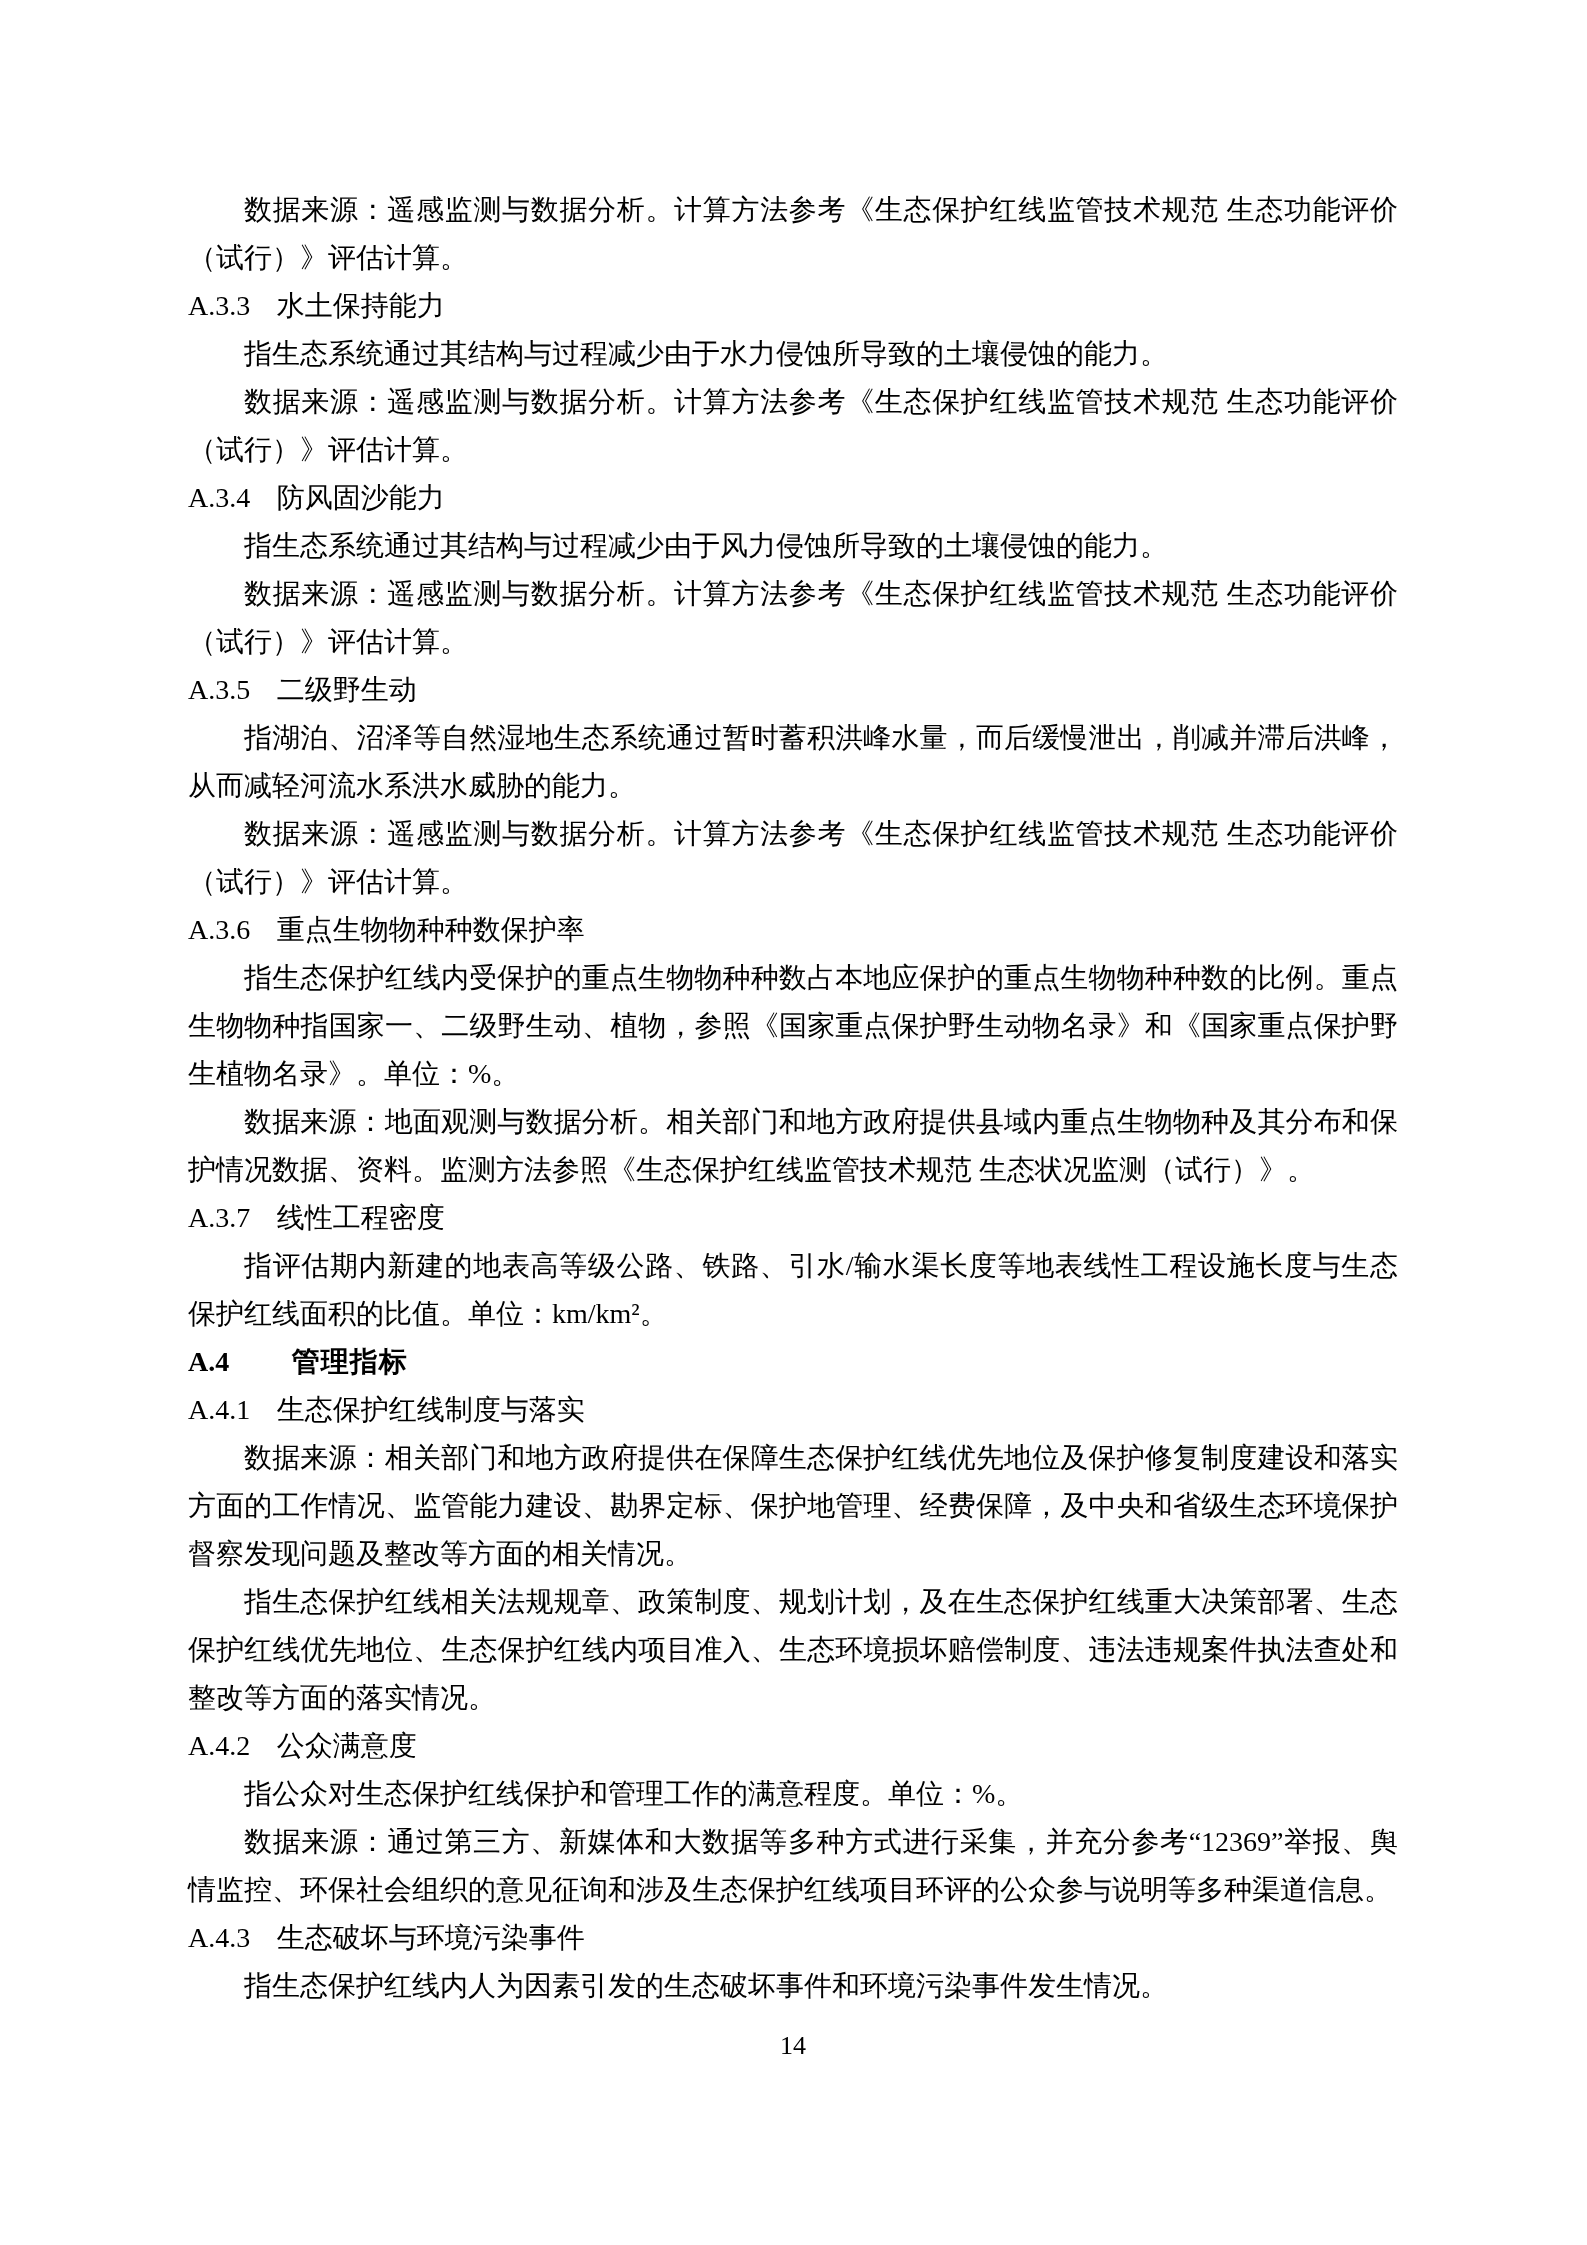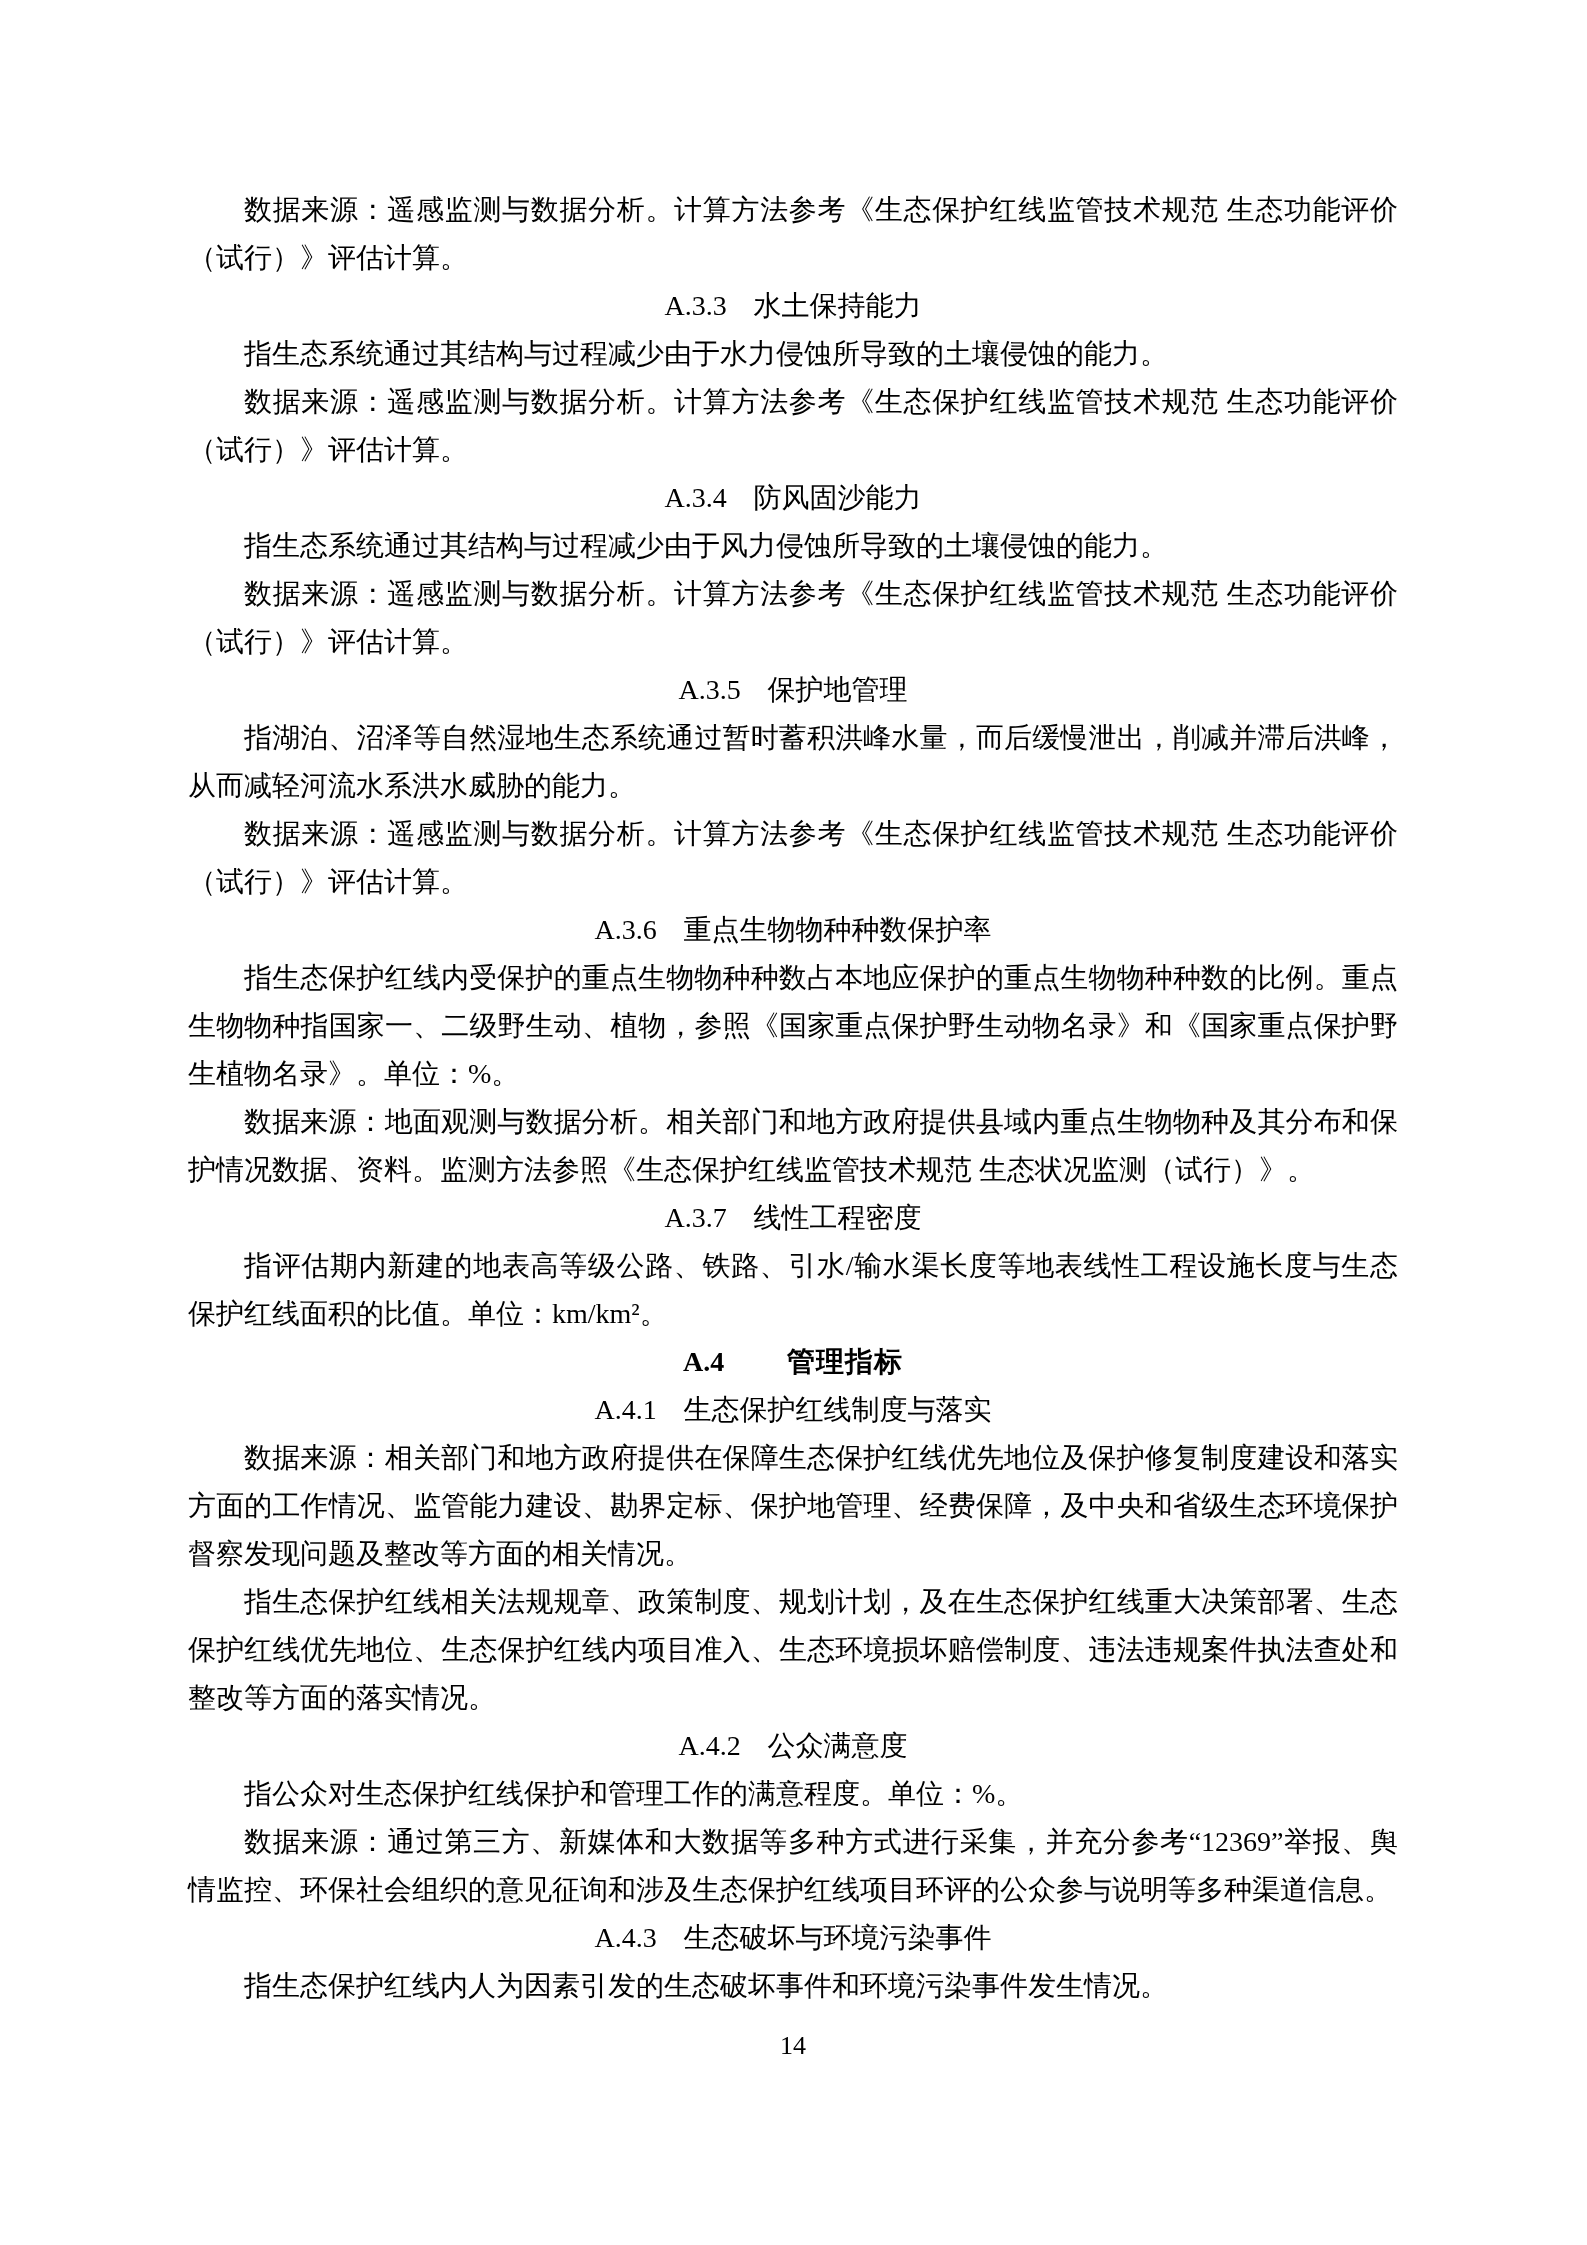--- a/index.html
+++ b/index.html
@@ -31,21 +31,20 @@
     text-align: justify;
     text-justify: inter-ideograph;
     letter-spacing: 0;
   }
   .heading {
     margin: 0;
     font-size: 28px;
     line-height: 48px;
     text-indent: 0;
     white-space: nowrap;
-    text-align: center;
   }
   .heading .num {
     display: inline-block;
     margin-right: 0.95em;
     font-family: "Liberation Serif", "DejaVu Serif", serif;
   }
   .heading-l2 {
     font-weight: bold;
   }
   .heading-l2 .title {
@@ -67,21 +66,21 @@
 
 <div class="page">
   <div class="content">
       <p class="para">数据来源：遥感监测与数据分析。计算方法参考《生态保护红线监管技术规范 生态功能评价（试行）》评估计算。</p>
       <div class="heading heading-l3"><span class="num">A.3.3</span><span class="title">水土保持能力</span></div>
       <p class="para">指生态系统通过其结构与过程减少由于水力侵蚀所导致的土壤侵蚀的能力。</p>
       <p class="para">数据来源：遥感监测与数据分析。计算方法参考《生态保护红线监管技术规范 生态功能评价（试行）》评估计算。</p>
       <div class="heading heading-l3"><span class="num">A.3.4</span><span class="title">防风固沙能力</span></div>
       <p class="para">指生态系统通过其结构与过程减少由于风力侵蚀所导致的土壤侵蚀的能力。</p>
       <p class="para">数据来源：遥感监测与数据分析。计算方法参考《生态保护红线监管技术规范 生态功能评价（试行）》评估计算。</p>
-      <div class="heading heading-l3"><span class="num">A.3.5</span><span class="title">保护地管理</span></div>
+      <div class="heading heading-l3"><span class="num">A.3.5</span><span class="title">二级野生动</span></div>
       <p class="para">指湖泊、沼泽等自然湿地生态系统通过暂时蓄积洪峰水量，而后缓慢泄出，削减并滞后洪峰，从而减轻河流水系洪水威胁的能力。</p>
       <p class="para">数据来源：遥感监测与数据分析。计算方法参考《生态保护红线监管技术规范 生态功能评价（试行）》评估计算。</p>
       <div class="heading heading-l3"><span class="num">A.3.6</span><span class="title">重点生物物种种数保护率</span></div>
       <p class="para">指生态保护红线内受保护的重点生物物种种数占本地应保护的重点生物物种种数的比例。重点生物物种指国家一、二级野生动、植物，参照《国家重点保护野生动物名录》和《国家重点保护野生植物名录》。单位：%。</p>
       <p class="para">数据来源：地面观测与数据分析。相关部门和地方政府提供县域内重点生物物种及其分布和保护情况数据、资料。监测方法参照《生态保护红线监管技术规范 生态状况监测（试行）》。</p>
       <div class="heading heading-l3"><span class="num">A.3.7</span><span class="title">线性工程密度</span></div>
       <p class="para">指评估期内新建的地表高等级公路、铁路、引水/输水渠长度等地表线性工程设施长度与生态保护红线面积的比值。单位：km/km²。</p>
       <div class="heading heading-l2"><span class="num">A.4</span><span class="title">管理指标</span></div>
       <div class="heading heading-l3"><span class="num">A.4.1</span><span class="title">生态保护红线制度与落实</span></div>
       <p class="para">数据来源：相关部门和地方政府提供在保障生态保护红线优先地位及保护修复制度建设和落实方面的工作情况、监管能力建设、勘界定标、保护地管理、经费保障，及中央和省级生态环境保护督察发现问题及整改等方面的相关情况。</p>

